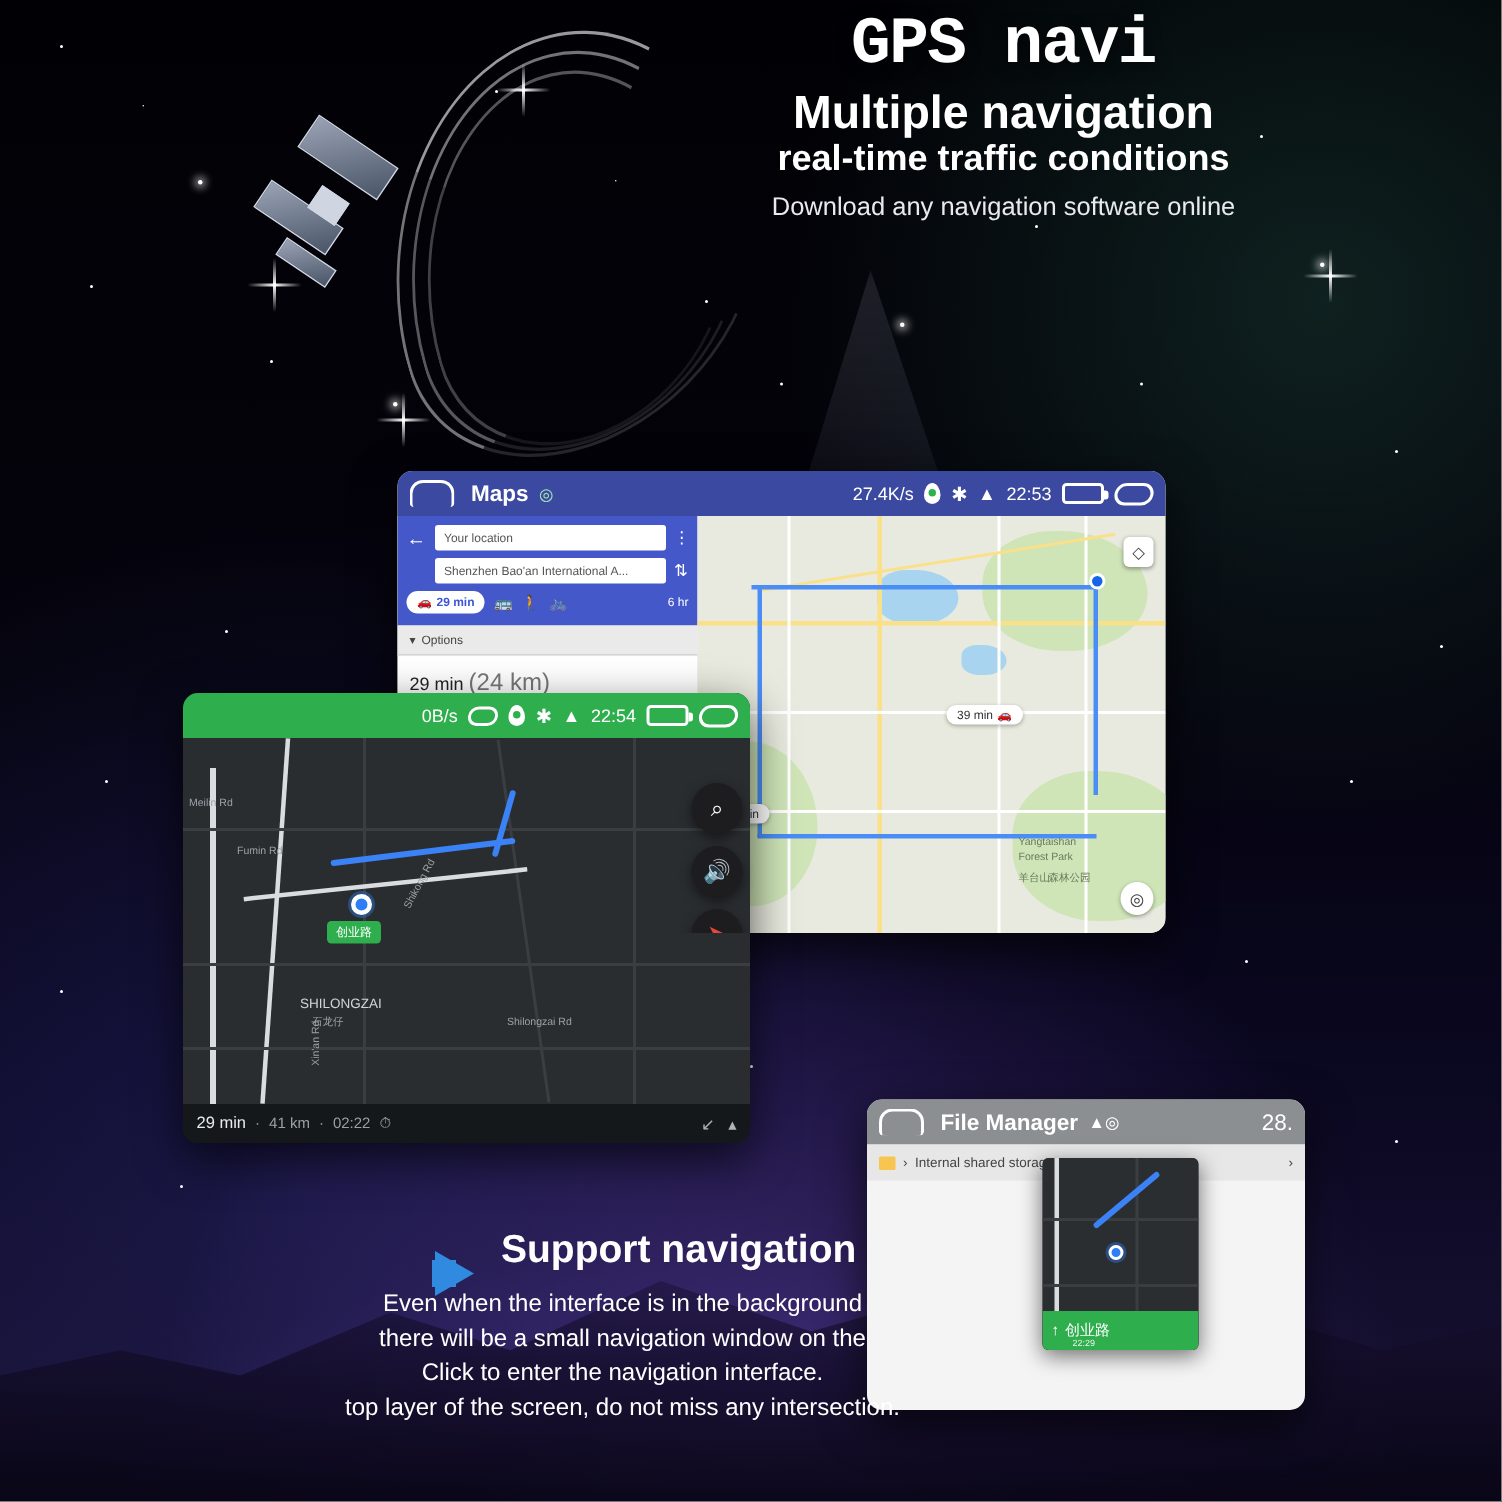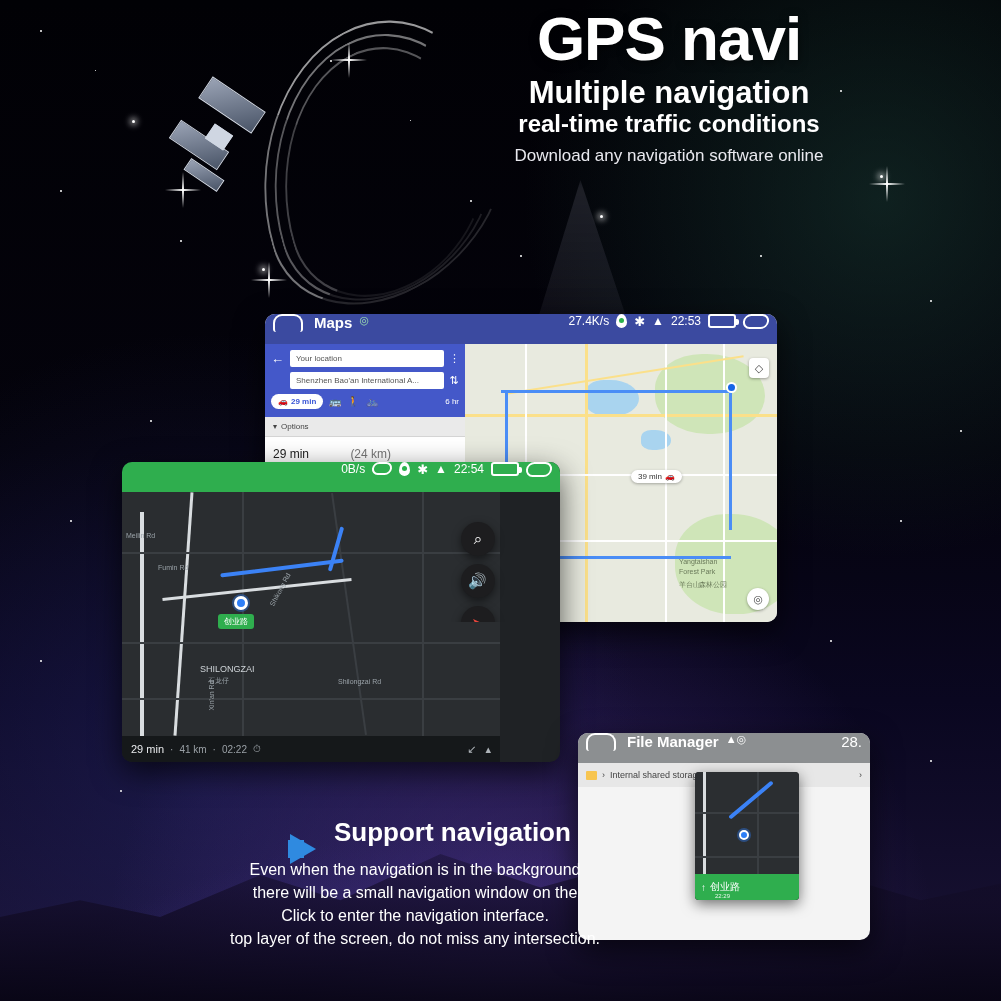--- a/index.html
+++ b/index.html
@@ -70,32 +70,33 @@
   }
   .sat-trail.t2 { left: 262px; top: 42px; width: 236px; height: 246px; opacity: .75; }
   .sat-trail.t3 { left: 274px; top: 54px; width: 214px; height: 232px; opacity: .55; }
 
   
   .headline-block {
     position: absolute; right: 22px; top: 8px; width: 620px; text-align: center;
     color: #fff;
   }
   .h-title {
-    font-size: 62px; font-weight: bold; letter-spacing: -1px; line-height: 1.0;
+    font-size: 44px; font-weight: bold; letter-spacing: -1px; line-height: 1.0;
     text-shadow: 0 2px 10px rgba(0,0,0,.6);
+    font-family: Liberation Mono, monospace;
   }
   .h-sub1 { font-size: 31px; font-weight: bold; margin-top: 6px; line-height: 1.12; }
   .h-sub2 { font-size: 24px; font-weight: bold; line-height: 1.12; }
   .h-sub3 { font-size: 17px; margin-top: 8px; color: #e9e9ef; }
 
   
   .win { position: absolute; border-radius: 10px; overflow: hidden; box-shadow: 0 10px 30px rgba(0,0,0,.65); }
 
   .statusbar {
-    display: flex; height: 30px;
+    display: flex; align-items: center; height: 30px;
     color: #fff; font-size: 12px; padding: 0 8px; gap: 7px;
   }
   .sb-home {
     width: 30px; height: 18px; border-radius: 9px 9px 3px 3px;
     border: 2px solid #fff; border-bottom: none; flex: 0 0 auto;
   }
   .sb-title { font-size: 15px; font-weight: bold; margin-left: 4px; }
   .sb-spacer { flex: 1 1 auto; }
   .ic { display: inline-block; }
   .ic-loc { width: 11px; height: 14px; background: #fff; border-radius: 50% 50% 50% 50% / 60% 60% 40% 40%; position: relative; }
@@ -129,21 +130,21 @@
     background: #fff; color: #3a56d6; border-radius: 9px; font-size: 8px;
     padding: 3px 7px; display: flex; align-items: center; gap: 3px; font-weight: bold;
   }
   .mode-ic { color: #fff; font-size: 10px; opacity: .95; }
   .mode-time { color: #fff; font-size: 8px; margin-left: auto; }
   .options-row {
     background: #eaeaea; font-size: 8px; color: #444; padding: 5px 8px;
     border-bottom: 1px solid #d5d5d5; display: flex; align-items: center; gap: 4px;
   }
   .route-sum { padding: 10px 8px; font-size: 12px; color: #222; }
-  .route-sum .km { color: #777; font-size: 12px; margin-left: 38px; }
+  .route-sum .km { color: #777; font-size: 16px; }
   .maps-right { flex: 1 1 auto; position: relative; background: #e8eadf; overflow: hidden; }
 
   
   .map-art { position: absolute; inset: 0; }
   .mroad { position: absolute; background: #fff; }
   .mroad.major { background: #fbe08a; }
   .mwater { position: absolute; background: #a9d4ef; border-radius: 40% 60% 55% 45%; }
   .mgreen { position: absolute; background: #cfe5b8; border-radius: 45% 55% 50% 50%; }
   .map-badge {
     position: absolute; background: #fff; border-radius: 10px; padding: 2px 7px;
@@ -160,21 +161,21 @@
 
   
   .float-btn {
     position: absolute; width: 34px; height: 34px; border-radius: 50%;
     background: #1d1d1f; color: #fff; display: flex; align-items: center; justify-content: center;
     font-size: 15px; box-shadow: 0 3px 8px rgba(0,0,0,.5); z-index: 6;
   }
   .float-btn .nav-arrow { color: #e8453c; font-size: 16px; }
 
   
-  #nav-window { left: 122px; top: 462px; width: 438px; height: 300px; background: #1f2225; }
+  #nav-window { left: 122px; top: 462px; width: 378px; height: 300px; background: #1f2225; }
   #nav-window .statusbar { background: #2fae4e; }
   .nav-map { position: absolute; left: 0; top: 30px; width: 378px; height: 244px; background: #2a2d30; overflow: hidden; }
   .nroad { position: absolute; background: #3a3e42; }
   .nroad.white { background: #d9dde0; }
   .nroute { position: absolute; background: #3b82f6; border-radius: 3px; }
   .npin {
     position: absolute; width: 14px; height: 14px; border-radius: 50%;
     background: #2d7ef7; border: 3px solid #fff; box-shadow: 0 0 0 2px rgba(45,126,247,.4);
   }
   .nlabel-green {
@@ -468,20 +469,20 @@
       <span class="mb-time">22:29</span>
     </div>
   </div>
 
   <div class="cap-block">
     <div class="cap-arrow"></div>
     <div class="cap-title">
       <div>Support navigation</div>
     </div>
     <div class="cap-body">
-      <div>Even when the navigation is in the background</div>
+      <div>Even when the interface is in the background</div>
       <div>there will be a small navigation window on the</div>
       <div>Click to enter the navigation interface.</div>
       <div>top layer of the screen, do not miss any intersection.</div>
     </div>
   </div>
 
 </div>
 
 </body></html>

